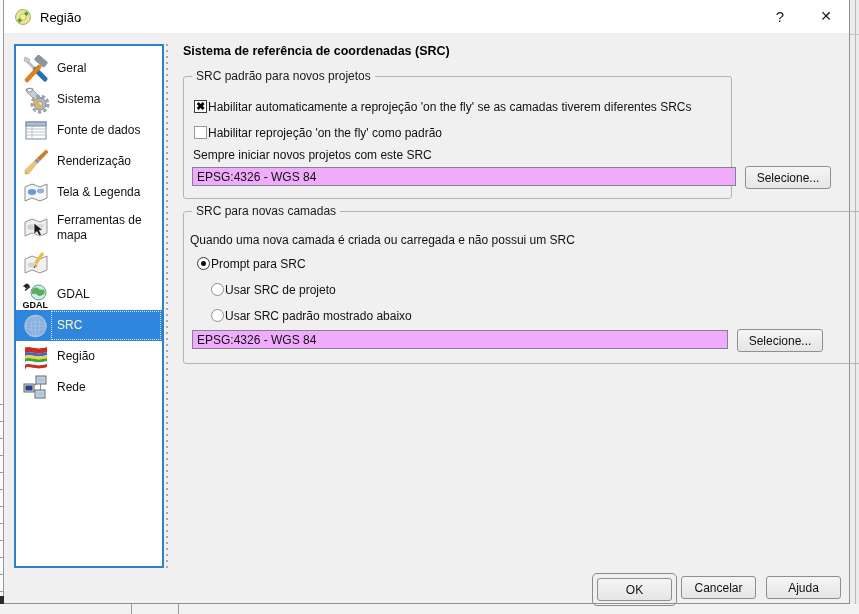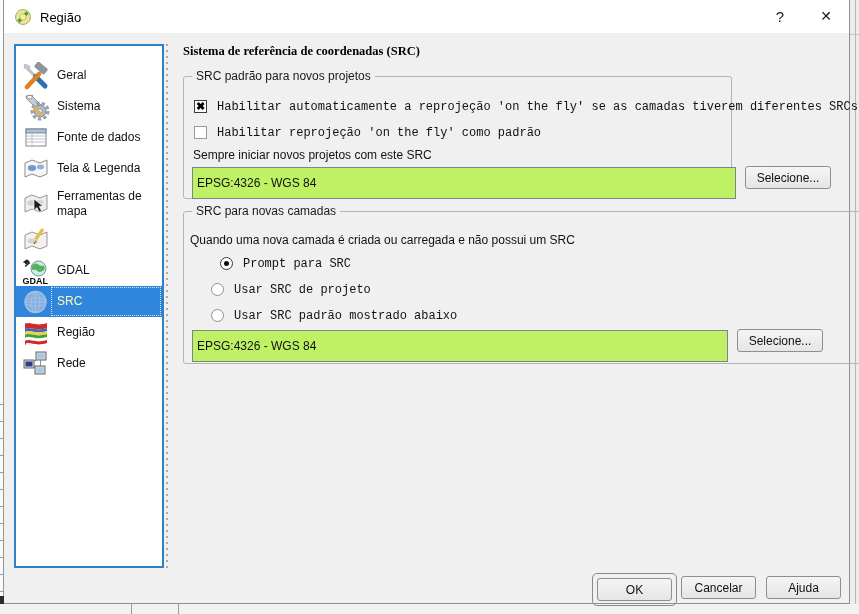--- a/index.html
+++ b/index.html
@@ -31,54 +31,54 @@
   .titlebar { left:4px; top:0; width:845px; height:33px; background:#ffffff; }
   .app-icon { left:14px; top:8px; width:18px; height:18px; }
   .title-text { left:40px; top:10px; font-size:13px; color:#000; }
   .cap-btn { top:2px; height:28px; display:flex; align-items:center; justify-content:center;
     font-size:15px; color:#1a1a1a; cursor:default; }
   .help-btn { left:764px; width:32px; }
   .close-btn { left:808px; width:36px; font-size:14px; }
 
   
   .sidebar { left:14px; top:44px; width:150px; height:524px; background:#ffffff;
-    border:2px solid #2e81c6; padding-top:14px; overflow:hidden; }
+    border:2px solid #2e81c6; padding-top:7px; overflow:hidden; }
   .side-item { display:flex; align-items:center; height:31px; padding-left:5px; cursor:default; }
   .side-item.tall { height:40px; }
   .icon-box { width:29px; height:28px; display:flex; align-items:center; justify-content:center; flex:0 0 29px; }
   .label-wrap { flex:1; height:100%; display:flex; align-items:center; padding-left:7px; }
   .side-label { line-height:1.25; width:98px; }
   .side-item.selected { background:#2f86dc; color:#fef9c3; }
   .side-item.selected .label-wrap { outline:1px dotted #cfe3f7; outline-offset:-2px; }
 
   .splitter { left:166px; top:44px; width:2px; height:524px;
     background:repeating-linear-gradient(to bottom, #ababab 0 2px, transparent 2px 6px); }
 
   
-  .page-title { left:183px; top:44px; font-weight:bold; font-size:12.5px; color:#000;font-family:Liberation Serif, serif; }
+  .page-title { left:183px; top:44px; font-weight:bold; font-size:12.5px; color:#000; }
 
   .groupbox { border:1px solid #b4b4b4; border-radius:3px; }
   .group1 { left:183px; top:76px; width:549px; height:123px; }
   .group2 { left:183px; top:211px; width:764px; height:153px; }
   .legend { position:absolute; top:-8px; left:8px; background:#f0f0f0; padding:0 4px; color:#1a1a1a; }
 
   .ctl-row { display:flex; align-items:center; height:17px; }
-  .ctl-row .lbl { margin-left:10px; white-space:nowrap;font-family:Liberation Mono, monospace; }
+  .ctl-row .lbl { margin-left:1px; white-space:nowrap; }
 
   .checkbox { width:13px; height:13px; background:#fff; border:1px solid #9a9a9a;
     display:flex; align-items:center; justify-content:center;
     font-size:11px; font-weight:bold; line-height:1; color:#000; }
   .checkbox.checked { border-color:#3c3c3c; }
 
   .radio { width:13px; height:13px; border-radius:50%; background:#fff;
     border:1px solid #8f8f8f; position:relative; flex:0 0 13px; }
   .radio.selected { border-color:#3a3a3a; }
   .radio.selected::after { content:""; position:absolute; inset:3px; border-radius:50%; background:#0d0d0d; }
 
-  .txt-input { position:absolute; height:32px; background:#bef264; border:1px solid #80858c;
+  .txt-input { position:absolute; height:19px; background:#f0abfc; border:1px solid #80858c;
     font-family:"Liberation Sans", sans-serif; font-size:12px; color:#111; padding:0 4px; }
 
   .btn { background:linear-gradient(#f5f5f5, #e5e5e5); border:1px solid #8f8f8f; border-radius:3px;
     font-family:"Liberation Sans", sans-serif; font-size:12px; color:#111;
     display:flex; align-items:center; justify-content:center; cursor:default; }
   .sel-btn { width:86px; height:23px; }
   .footer-btn { width:75px; height:23px; }
   .default-ring { left:592px; top:573px; border:1px solid #8a8a8a; border-radius:5px; padding:4px; }
   .static { cursor:default; }
 </style>
@@ -150,20 +150,33 @@
           <line x1="4" y1="18" x2="24" y2="18"></line>
             <line x1="10" y1="9" x2="10" y2="22"></line>
         </g>
       </svg>
     </span>
     <span class="label-wrap">
         <span class="side-label">Fonte de dados</span>
       </span>
   </div>
 
+  <div class="side-item">
+    <span class="icon-box">
+      <svg width="28" height="28" viewBox="0 0 28 28">
+        <polygon points="15,10 24,1.5 26.5,4 18,13" fill="#c97f28"></polygon>
+        <polygon points="12,13 15,10 18,13 15,16" fill="#8d949c"></polygon>
+        <polygon points="2.5,22 12,13 15,16 7.5,25.5" fill="#ecc27a"></polygon>
+        <polygon points="2.5,22 7.5,25.5 3,26.5" fill="#d8a85c"></polygon>
+      </svg>
+    </span>
+    <span class="label-wrap">
+        <span class="side-label">Renderização</span>
+      </span>
+  </div>
 
   <div class="side-item">
     <span class="icon-box">
       <svg width="28" height="28" viewBox="0 0 28 28">
         <polygon points="3,8 10,5 18,8 25,5 25,19 18,22 10,19 3,22" fill="#f7f7f7" stroke="#8d8d8d"></polygon>
         <ellipse cx="10" cy="13" rx="4.2" ry="2.9" fill="#6f9bd2"></ellipse>
         <ellipse cx="18.5" cy="12" rx="3.6" ry="2.4" fill="#8fb3de"></ellipse>
       </svg>
     </span>
     <span class="label-wrap">
@@ -294,21 +307,21 @@
 
 <input class="txt-input" style="left: 192px; top: 167px; width: 544px;" readonly="" value="EPSG:4326 - WGS 84">
 <button class="abs btn sel-btn" style="left:745px; top:166px;">Selecione...</button>
 
 <div class="abs groupbox group2">
   <span class="legend">SRC para novas camadas</span>
 </div>
 
 <div class="abs static" style="left:190px; top:233px;">Quando uma nova camada é criada ou carregada e não possui um SRC</div>
 
-<div class="abs ctl-row" style="left:220px; top:255px;">
+<div class="abs ctl-row" style="left:197px; top:255px;">
   <span class="radio selected"></span>
   <span class="lbl">Prompt para SRC</span>
 </div>
 
 <div class="abs ctl-row" style="left:211px; top:281px;">
   <span class="radio"></span>
   <span class="lbl">Usar SRC de projeto</span>
 </div>
 
 <div class="abs ctl-row" style="left:211px; top:307px;">

